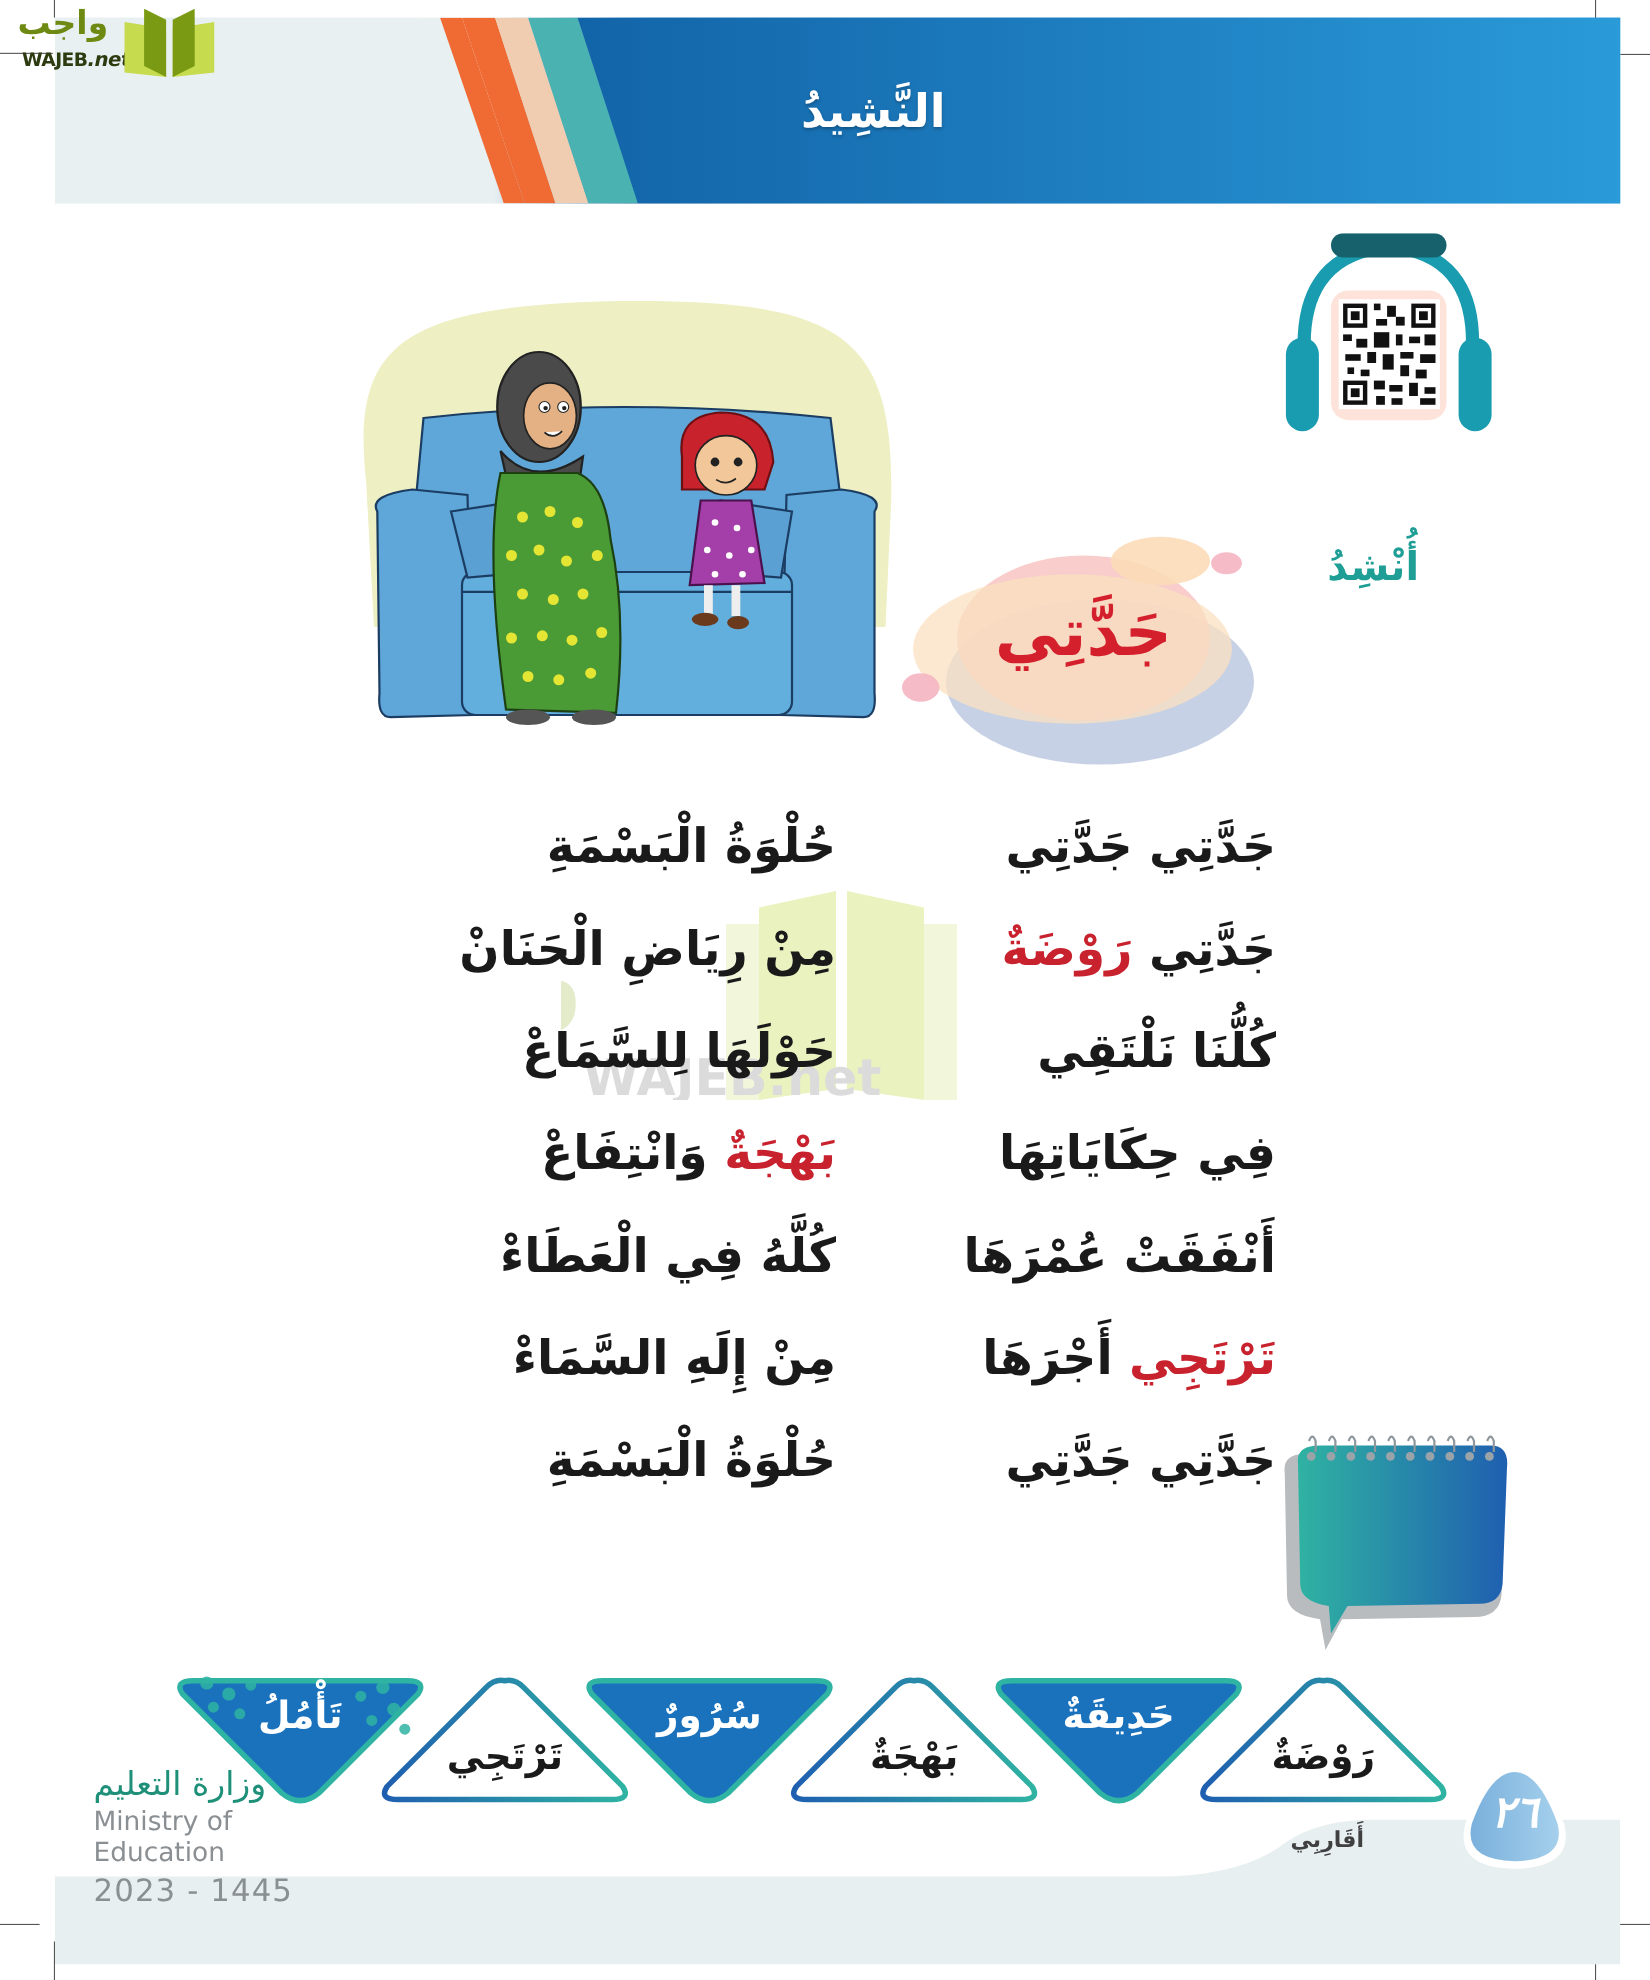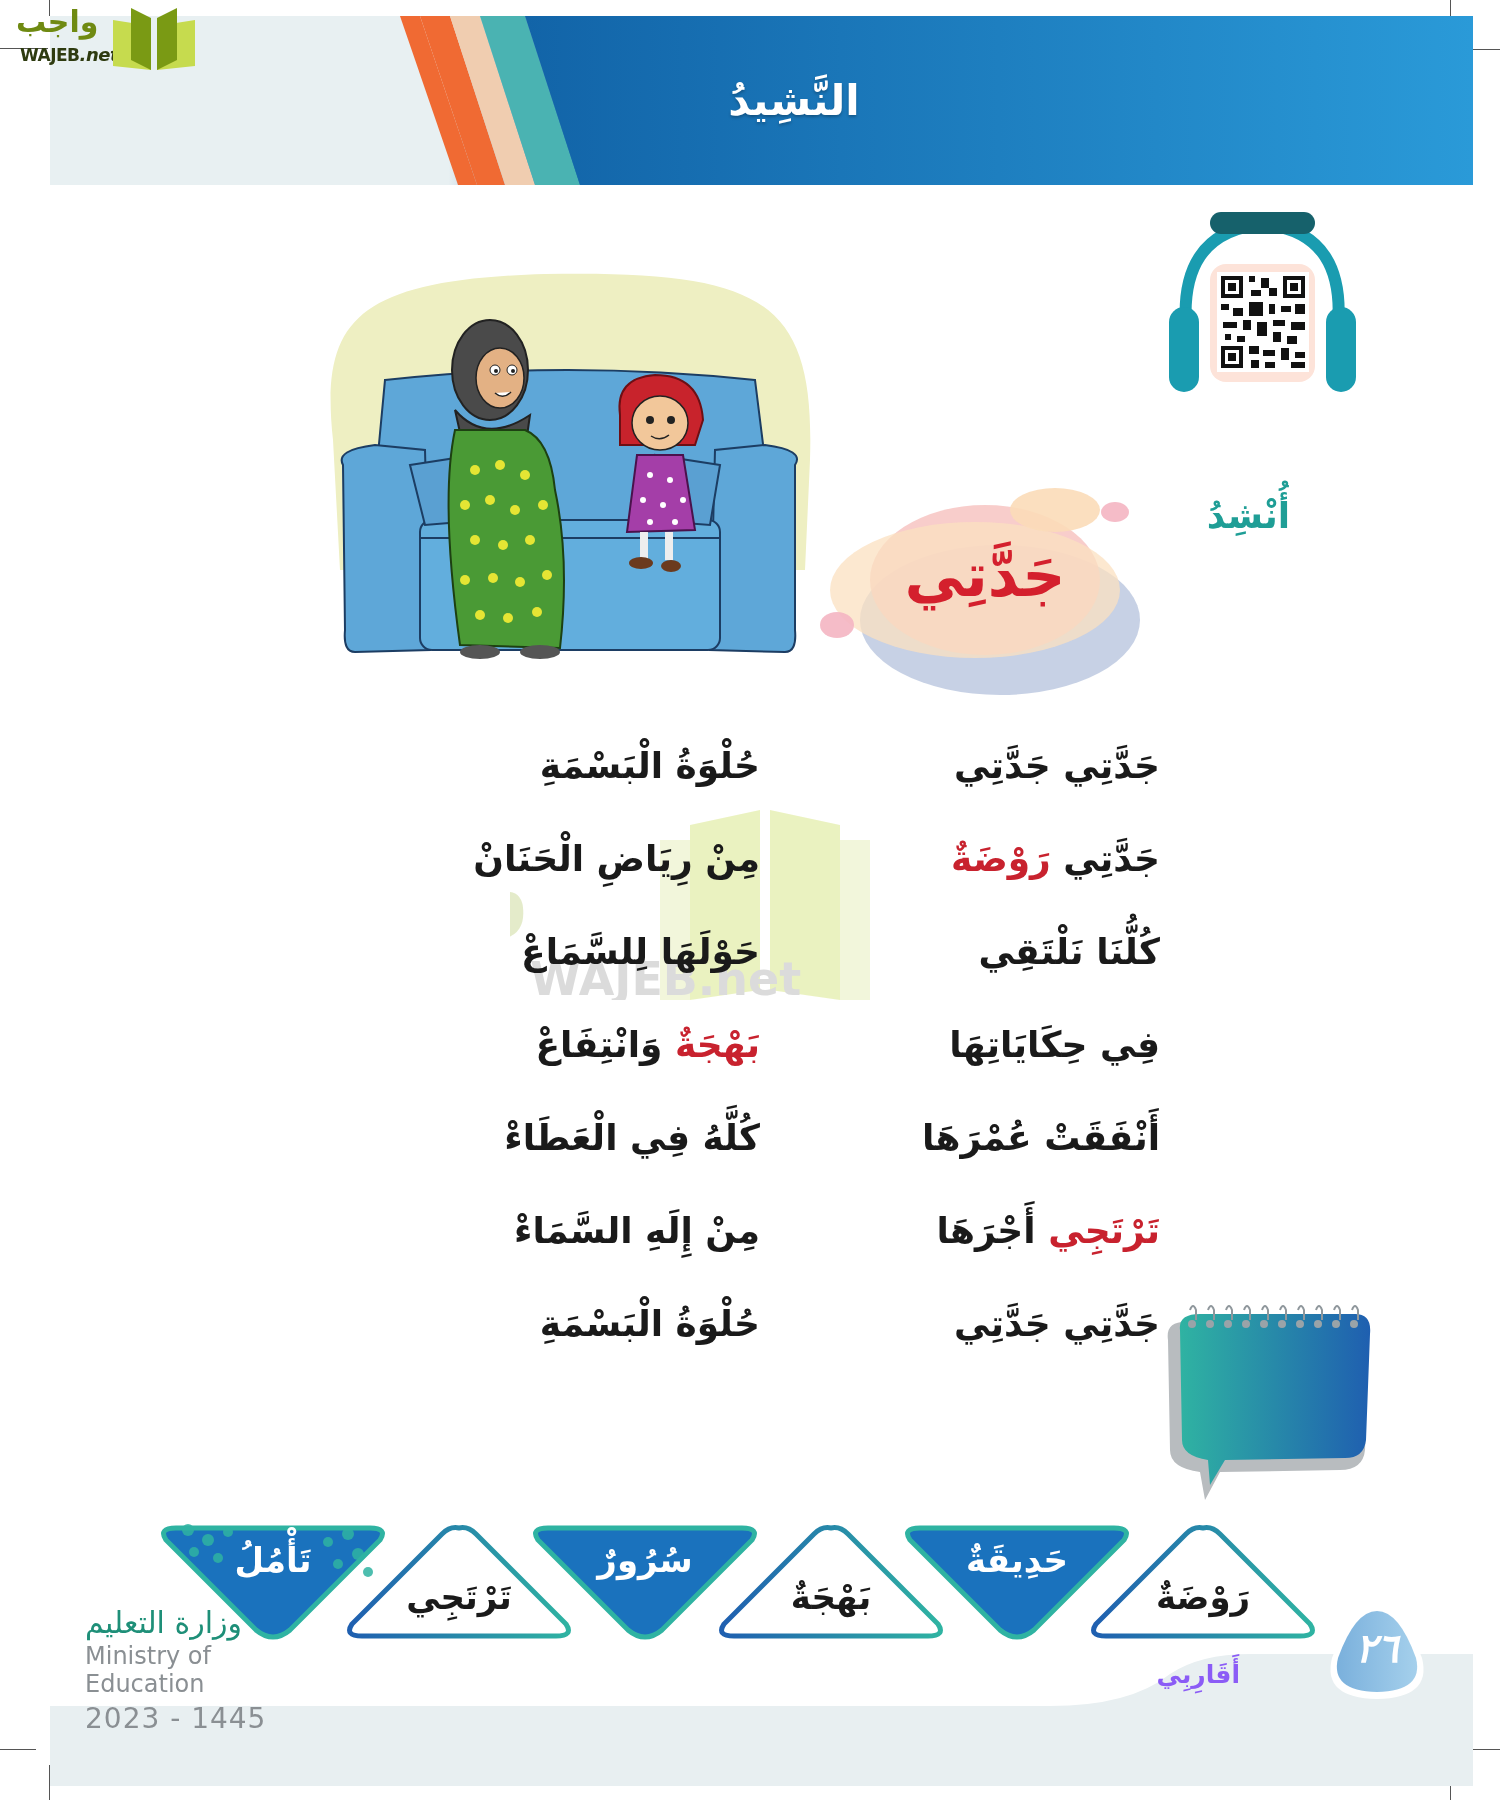--- a/index.html
+++ b/index.html
@@ -30,21 +30,21 @@
   .qr { left:1165px; top:212px; width:195px; height:185px; }
 
   .anshid { left:1140px; top:495px; width:150px; text-align:right; direction:rtl; font-size:36px; font-weight:bold; color:#1f9e96; }
 
   .title-blob { left:815px; top:470px; width:340px; height:230px; }
   .title-text { position:absolute; left:0; right:0; top:70px; text-align:center; direction:rtl; font-size:60px; font-weight:bold; color:#d4202d; }
 
   
   .poem { left:420px; top:745px; width:740px; }
   .poem-row { position:relative; height:93px; direction:rtl; }
-  .verse { position:absolute; top:0; font-size:36px; font-weight:bold; color:#1a1a1a; white-space:nowrap; direction:rtl; }
+  .verse { position:absolute; top:0; font-size:43px; font-weight:bold; color:#1a1a1a; white-space:nowrap; direction:rtl; }
   .verse.right { right:0; }
   .verse.left { right:400px; }
   .verse .hl { color:#c8222e; }
 
   
   .watermark { left:510px; top:810px; width:520px; height:190px; opacity:0.35; pointer-events:none; }
 
   
   .dict { left:1160px; top:1300px; width:215px; height:200px; }
   .dict-text { position:absolute; left:22px; top:40px; width:175px; text-align:center; direction:rtl; color:#fff; font-weight:bold; font-size:30px; line-height:62px; text-shadow:0 1px 2px rgba(0,0,0,0.3);}
@@ -58,21 +58,21 @@
   
   .ministry { left:85px; top:1605px; width:230px; height:110px; }
   .ministry .ar { font-size:30px; color:#1e8f78; direction:rtl; text-align:left; letter-spacing:1px; }
   .ministry .en { font-size:24px; color:#8a8f93; margin-top:2px; }
   .ministry .yr { font-size:28px; color:#8a8f93; margin-top:4px; letter-spacing:1px; }
 
   
   .footer { left:50px; top:1654px; width:1423px; height:132px; }
   .page-badge { left:1322px; top:1603px; width:110px; height:100px;font-style:italic; }
   .page-num { position:absolute; left:0; right:0; top:22px; text-align:center; font-size:40px; font-weight:bold; color:#fff; }
-  .unit-name { left:1120px; top:1660px; width:120px; text-align:right; direction:rtl; font-size:25px; font-weight:bold; color:#8b5cf6; }
+  .unit-name { left:1120px; top:1660px; width:120px; text-align:right; direction:rtl; font-size:20px; font-weight:bold; color:#404040; }
 </style>
 </head>
 <body>
 
 <div class="crop" style="left:49px;top:0;width:1px;height:16px;"></div>
 <div class="crop" style="left:0;top:48px;width:48px;height:1px;"></div>
 <div class="crop" style="left:1450px;top:0;width:1px;height:34px;"></div>
 <div class="crop" style="left:1473px;top:49px;width:27px;height:1px;"></div>
 <div class="crop" style="left:0;top:1749px;width:36px;height:1px;"></div>
 <div class="crop" style="left:49px;top:1765px;width:1px;height:35px;"></div>

